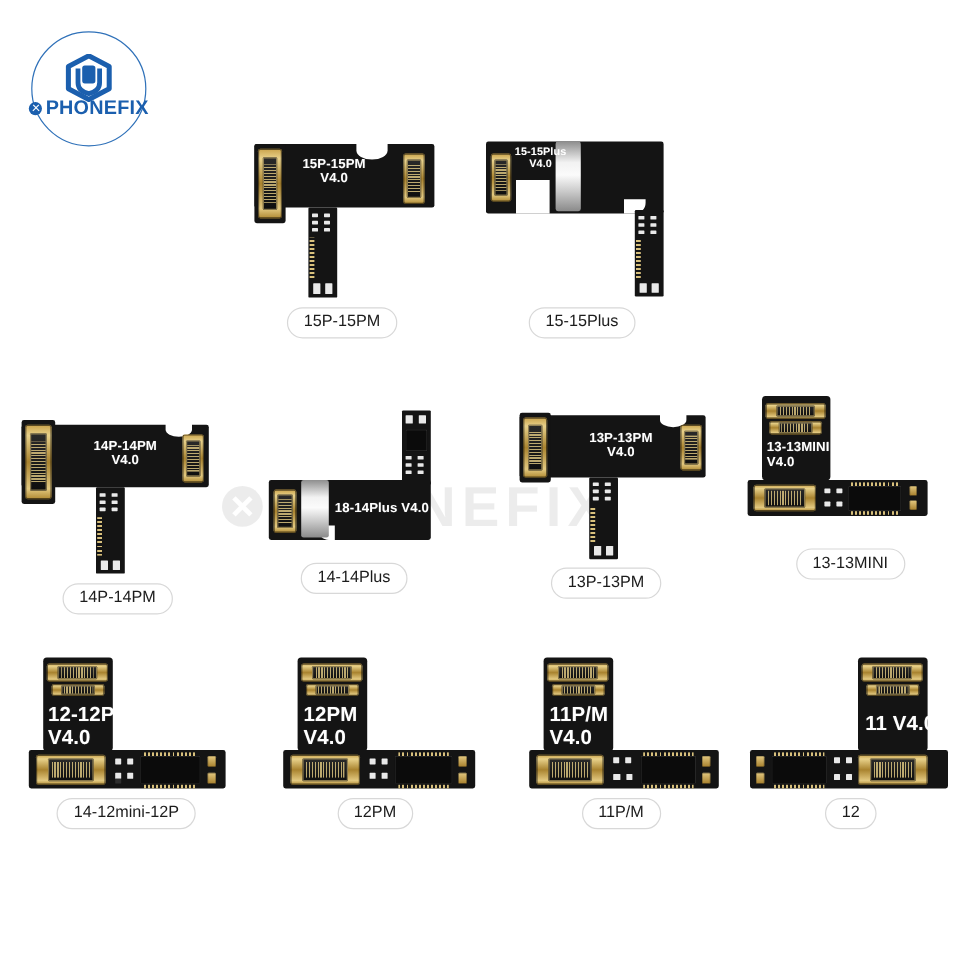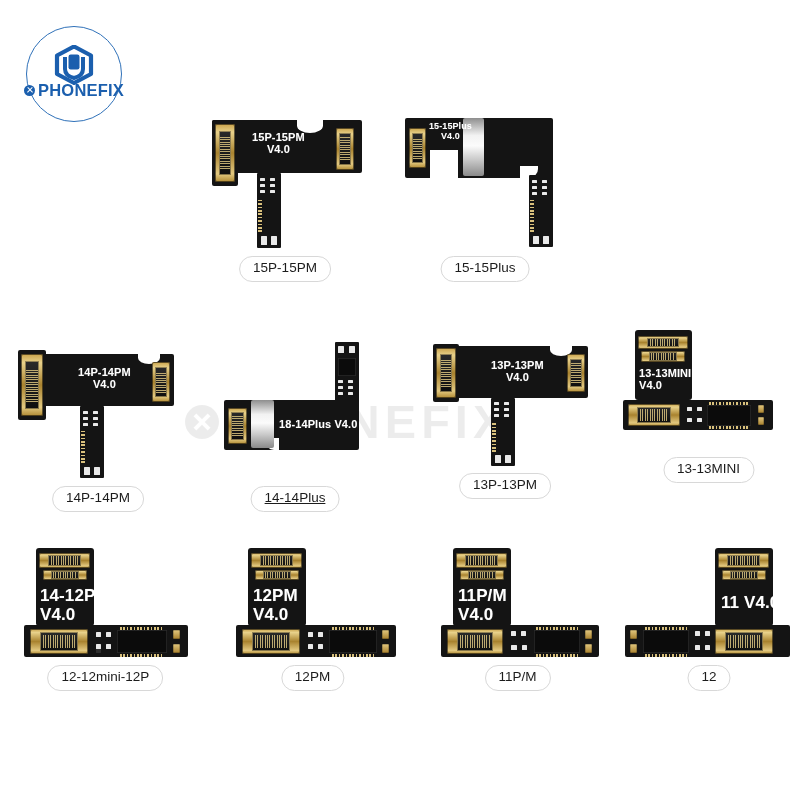--- a/index.html
+++ b/index.html
@@ -289,21 +289,21 @@
 
       <div class="conn vert" style="left:23px;top:66px;width:19px;height:36px;">
           <span class="core"></span>
         </div>
 
       <div class="foil vertical" style="left:46px;top:58px;width:23px;height:48px;"></div>
       <div class="silk" style="left:74px;top:76px;font-size:11px;">
         <div>18-14Plus V4.0</div>
       </div>
     </div>
-    <div class="pill" style="top:144px;text-decoration:underline;">14-14Plus</div>
+    <div class="pill" style="top:127px;">14-14Plus</div>
   </div>
 
   <div class="cell" style="left:415px;top:340px;width:180px;height:170px;">
     <div class="stage">
       <div class="pcb" style="left:18px;top:6px;width:155px;height:52px;"></div>
       <div class="notch round-b" style="left:135px;top:4px;width:22px;height:12px;"></div>
       <div class="pcb" style="left:18px;top:4px;width:26px;height:58px;"></div>
       <div class="conn vert" style="left:21px;top:8px;width:20px;height:50px;">
           <span class="core"></span>
         </div>
@@ -365,39 +365,39 @@
   <div class="cell" style="left:10px;top:545px;width:180px;height:150px;">
     <div class="stage">
       <div class="pcb r3" style="left:26px;top:3px;width:58px;height:78px;"></div>
       <div class="conn" style="left:29px;top:8px;width:51px;height:15px;">
           <span class="core"></span>
         </div>
       <div class="conn" style="left:33px;top:25px;width:44px;height:10px;">
           <span class="core"></span>
         </div>
       <div class="silk" style="left:30px;top:41px;font-size:17px;">
-        <div>14-12P</div>
+        <div>12-12P</div>
         <div>V4.0</div>
       </div>
       <div class="pcb" style="left:14px;top:80px;width:164px;height:32px;"></div>
       <div class="conn" style="left:20px;top:84px;width:58px;height:25px;">
           <span class="core"></span>
         </div>
       <div class="chipw" style="left:86px;top:87px;width:5px;height:5px;"></div>
       <div class="chipw" style="left:96px;top:87px;width:5px;height:5px;"></div>
       <div class="chipw" style="left:86px;top:99px;width:5px;height:5px;"></div>
       <div class="chipw" style="left:96px;top:99px;width:5px;height:5px;"></div>
       <div class="chipd" style="left:86px;top:104px;width:5px;height:4px;"></div>
       <div class="ic" style="left:107px;top:85px;width:50px;height:23px;"></div>
       <div class="fingers" style="left:110px;top:82px;width:44px;height:3px;"></div>
       <div class="fingers" style="left:110px;top:109px;width:44px;height:3px;"></div>
       <div class="pad" style="left:163px;top:85px;width:7px;height:9px;"></div>
       <div class="pad" style="left:163px;top:99px;width:7px;height:9px;"></div>
     </div>
-    <div class="pill" style="top:120px;left:53%;">12-12mini-12P</div>
+    <div class="pill" style="top:120px;left:53%;">14-12mini-12P</div>
   </div>
 
   <div class="cell" style="left:225px;top:545px;width:175px;height:150px;">
     <div class="stage">
       <div class="pcb r3" style="left:23px;top:3px;width:58px;height:78px;"></div>
       <div class="conn" style="left:26px;top:8px;width:51px;height:15px;">
           <span class="core"></span>
         </div>
       <div class="conn" style="left:30px;top:25px;width:44px;height:10px;">
           <span class="core"></span>

